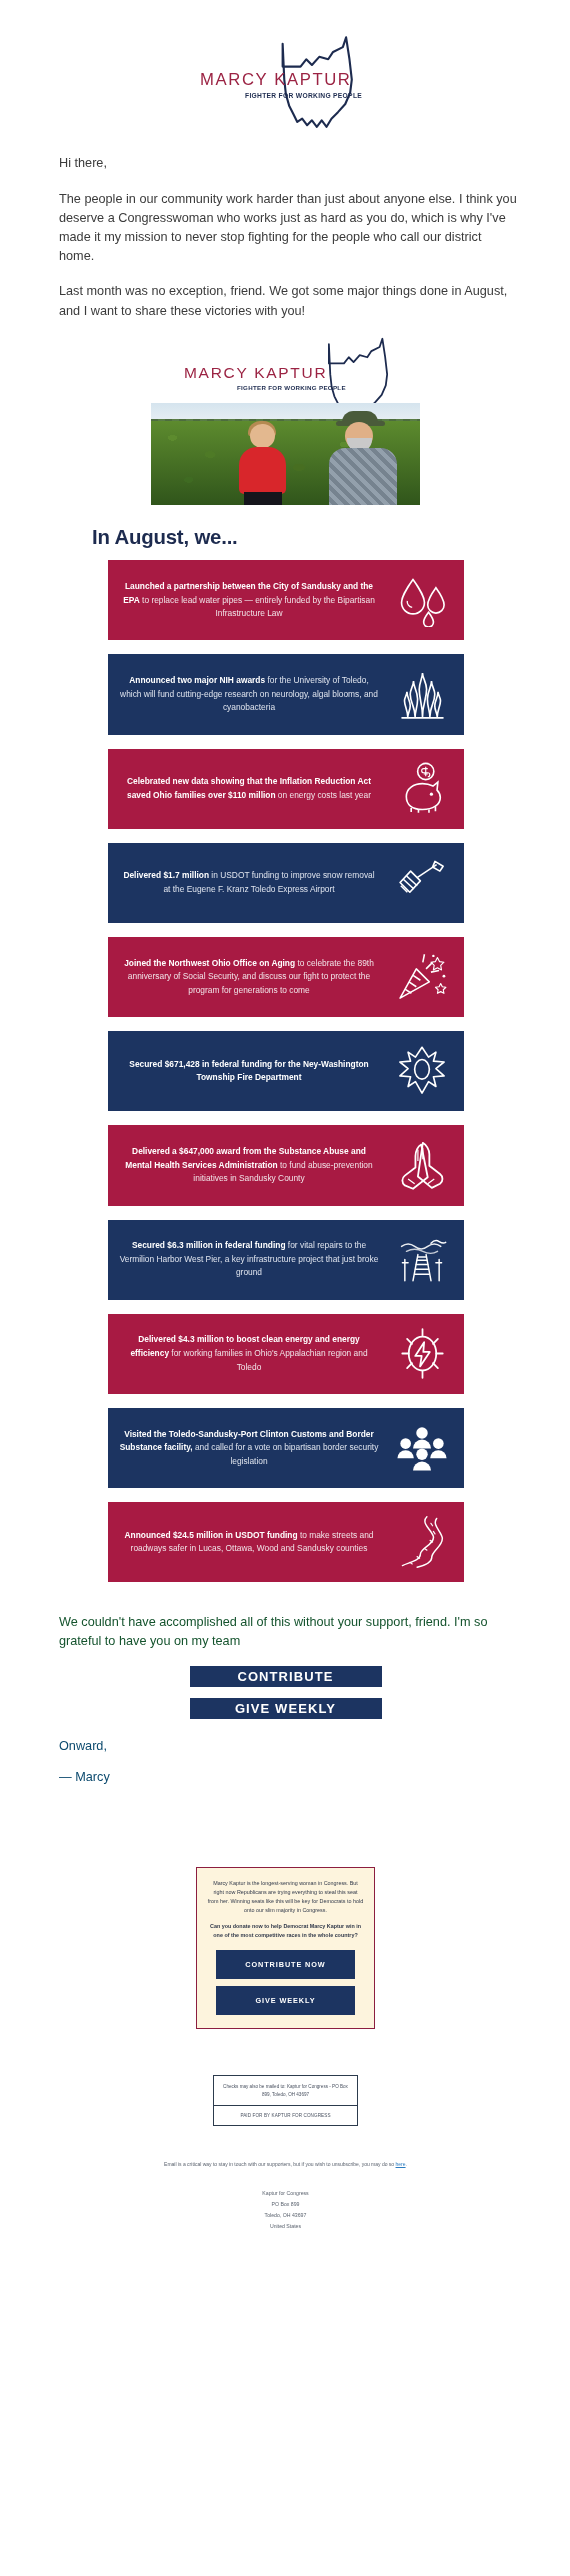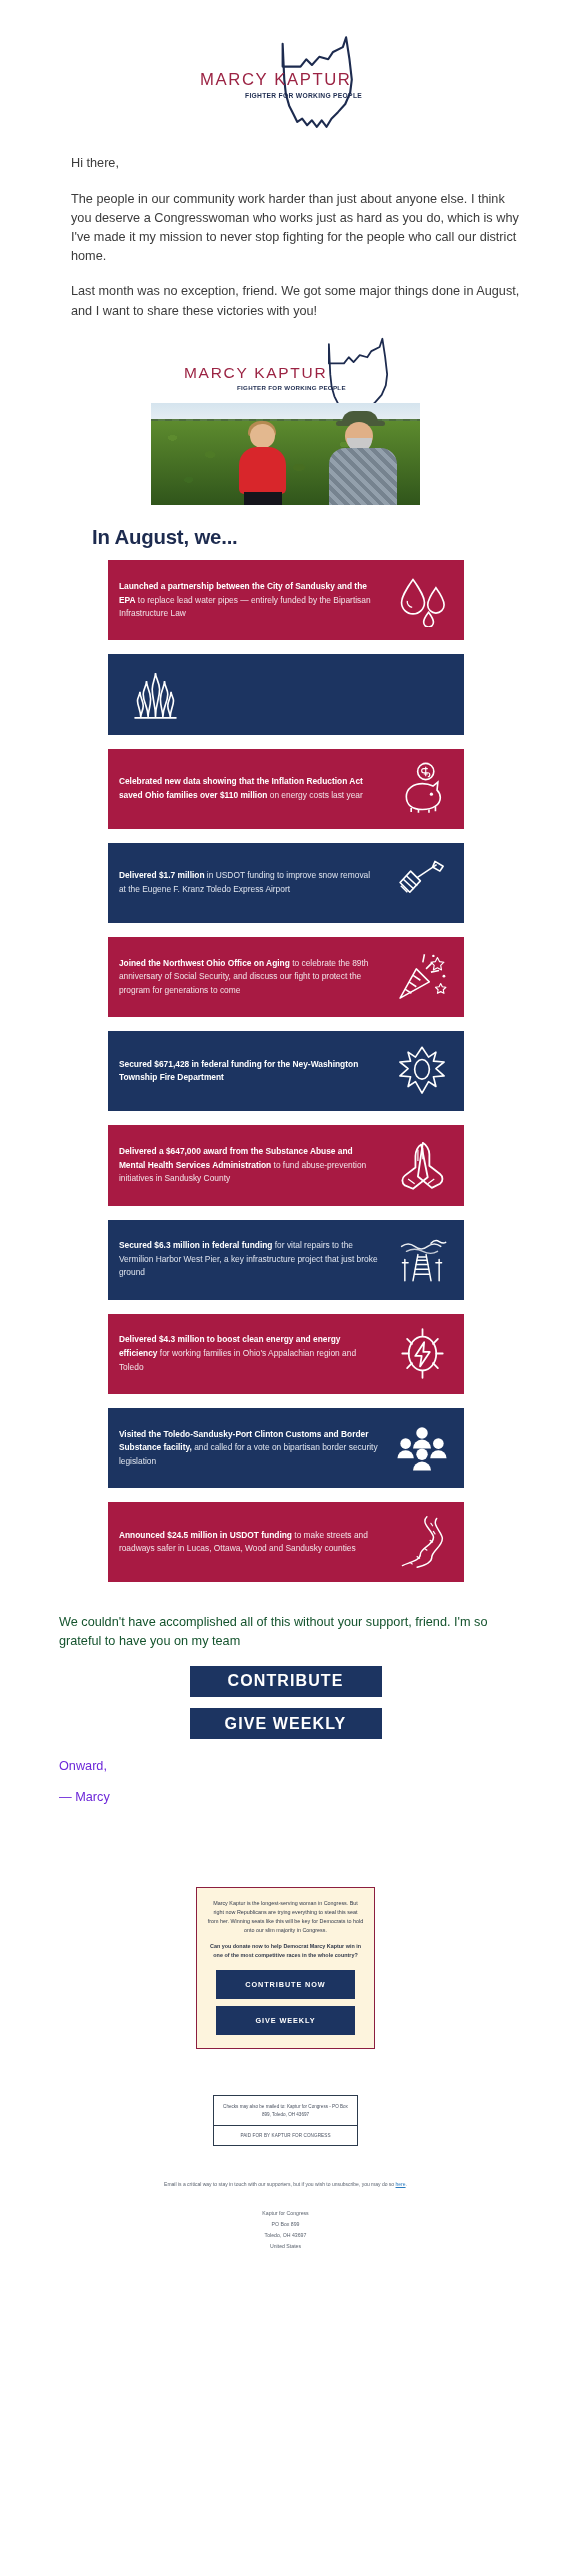--- a/index.html
+++ b/index.html
@@ -22,21 +22,21 @@
     font-size: 16.7px; letter-spacing: 1.6px;
     color: #9b2343; font-weight: 400; white-space: nowrap;
   }
   .logo-tag {
     font-family: "Liberation Sans", sans-serif;
     font-size: 6.7px; letter-spacing: 0.3px; font-weight: 700;
     color: #1d2b4f; white-space: nowrap; margin-top: 1.6px; margin-left: 45px;
   }
 
   
-  .copy { padding: 18px 51px 0 59px; margin-left: 12px; }
+  .copy { padding: 18px 51px 0 59px; }
   .copy p {
     font-size: 12.7px; line-height: 1.52; color: #3b3b3b;
     margin: 0 0 15.5px 0; font-family: "Liberation Sans", sans-serif;
   }
   .copy p.first { margin-bottom: 16.3px; }
 
   
   .hero { margin-top: 18px; display:flex; justify-content:center; }
   .hero-inner { position: relative; width: 269px; }
   .hero-logo { position:relative; width: 269px; height: 64px; background:#fff; }
@@ -89,48 +89,48 @@
     margin: 21px 0 11.4px 0; padding-left: 92px;
     font-size: 20.4px; font-weight: 700; color: #1d2b4f;
     letter-spacing: -0.2px;
   }
 
   
   .cards { padding: 0 0 0 0; }
   .card {
     width: 356px; margin: 0 auto 14px auto;
     display: flex; align-items: center;
-    min-height: 70px; padding: 10.6px 4.9px 10.6px 11.4px;
+    min-height: 70px; padding: 10.6px 4.9px 10.6px 11.4px; text-align: center;
   }
   .card.red  { background: #a81a43; }
   .card.navy { background: #1c3461; }
   .card-text {
     flex: 1 1 auto; color: #f1e3e8; font-size: 8.4px; line-height: 1.62;
     padding-right: 6.5px;
   }
   .card.navy .card-text { color: #dfe4ee; }
   .card-text b { color: #ffffff; font-weight: 700; }
   .card-icon {
     flex: 0 0 73px; height: 59px; display:flex; align-items:center; justify-content:center;
   }
   .card-icon svg { display:block; }
 
   
   .midcopy { padding: 16.3px 51px 0 59px; }
   .midcopy p { font-size: 12.7px; line-height: 1.52; color:#14532d; }
   .cta-wrap { padding: 14.7px 0 0 0; display:flex; flex-direction:column; align-items:center; gap: 11.4px; }
   .cta {
-    width: 192px; height: 31px; background:#1c3461; color:#ffffff;
+    width: 192px; height: 21px; background:#1c3461; color:#ffffff;
     display:flex; align-items:center; justify-content:center;
-    font-size: 16px; font-weight: 700; letter-spacing: 1.1px;
+    font-size: 13px; font-weight: 700; letter-spacing: 1.1px;
     text-decoration:none; cursor:pointer; border:0;
     font-family:"Liberation Sans", sans-serif;
   }
   .signoff { padding: 16.3px 59px 0 59px; }
-  .signoff p { font-size: 12.7px; line-height: 1.6; color:#6d28d9; margin-bottom: 11.4px; }
+  .signoff p { font-size: 12.7px; line-height: 1.6; color:#0c4a6e; margin-bottom: 11.4px; }
 
   
   .donate-outer { padding: 68px 0 0 0; display:flex; justify-content:center; }
   .donate-box {
     width: 179px; background: #fdf4dd; border: 1.1px solid #8c1e3f;
     padding: 11.4px 10.6px 13px 10.6px; text-align:center;
   }
   .donate-box p {
     font-size: 5.4px; line-height: 1.65; color: #31394a; margin-bottom: 7.3px;
   }
@@ -231,20 +231,23 @@
         <svg width="54" height="54" viewBox="0 0 66 66" fill="none" stroke="#fff" stroke-width="2">
           <path d="M22 8 C22 8 8 27 8 36 a14 14 0 0 0 28 0 C36 27 22 8 22 8Z"></path>
           <path d="M15 34 a7 7 0 0 0 6 8" stroke-width="1.6"></path>
           <path d="M50 18 C50 18 40 32 40 39 a10 10 0 0 0 20 0 C60 32 50 18 50 18Z"></path>
           <path d="M41 48 C41 48 35 56 35 60 a6 6 0 0 0 12 0 C47 56 41 48 41 48Z"></path>
         </svg>
       </div>
     </div>
 
     <div class="card navy">
+      <div class="card-text">
+        <b>Announced two major NIH awards</b><span> for the University of Toledo, which will fund cutting-edge research on neurology, algal blooms, and cyanobacteria</span>
+      </div>
       <div class="card-icon">
         <svg width="51" height="54" viewBox="0 0 62 66" fill="none" stroke="#fff" stroke-width="2" stroke-linecap="round">
           <path d="M31 60 C31 44 27 38 27 26 C27 18 31 12 31 6 C31 12 36 18 36 26 C36 38 31 44 31 60Z"></path>
           <path d="M22 60 C22 48 16 42 16 32 C16 26 20 22 20 16 C20 24 25 28 25 38 C25 48 22 52 22 60Z"></path>
           <path d="M40 60 C40 48 46 42 46 32 C46 26 42 22 42 16 C42 24 37 28 37 38 C37 48 40 52 40 60Z"></path>
           <path d="M13 60 C13 52 9 46 9 40 C9 36 12 33 12 29 C12 36 16 40 16 46 C16 52 13 55 13 60Z"></path>
           <path d="M49 60 C49 52 53 46 53 40 C53 36 50 33 50 29 C50 36 46 40 46 46 C46 52 49 55 49 60Z"></path>
           <path d="M6 61 L56 61"></path>
         </svg>
       </div>

